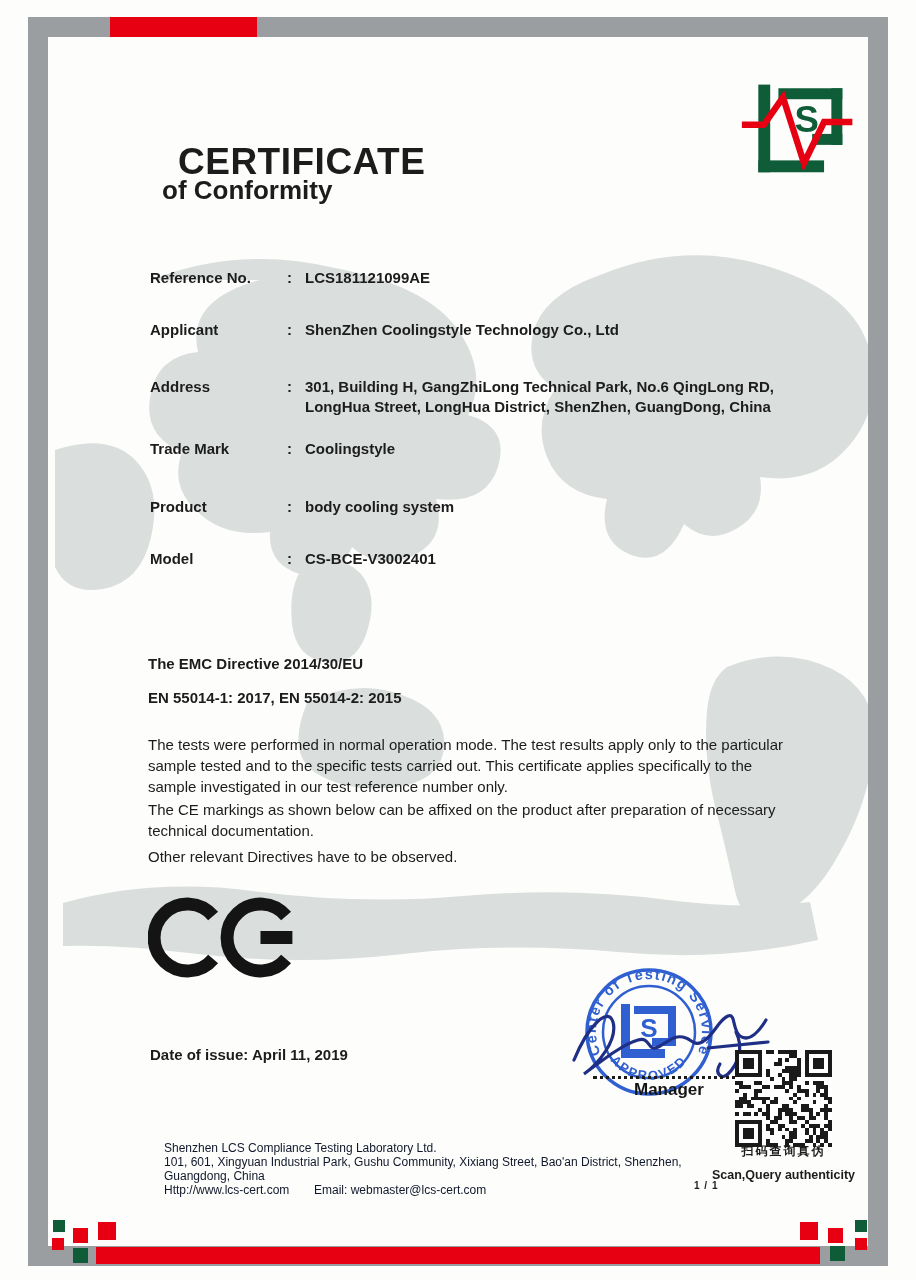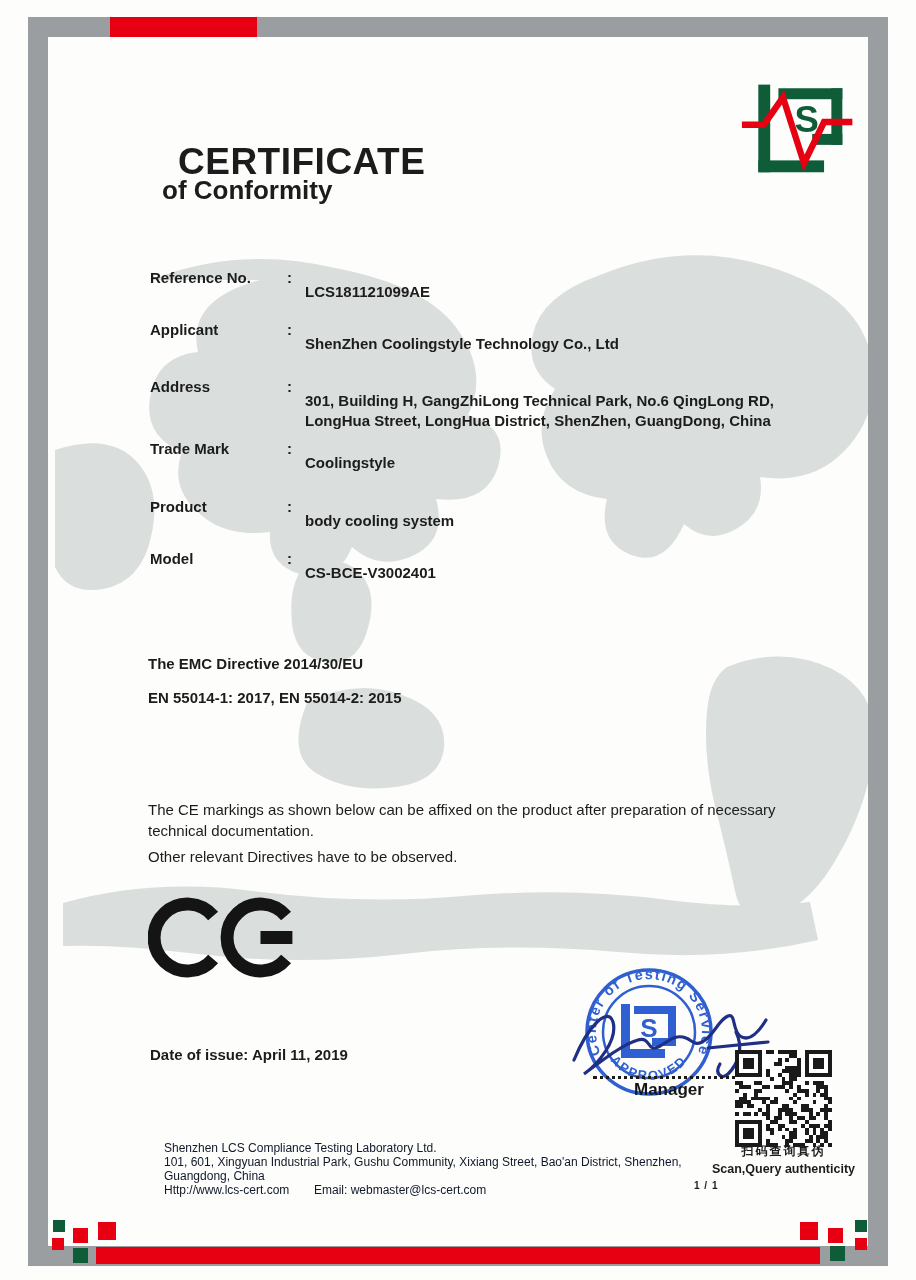--- a/index.html
+++ b/index.html
@@ -24,21 +24,21 @@
 
   
   #logo{left:718px;top:70px;width:140px;height:105px;}
   #title{left:178px;top:141px;font-size:37px;font-weight:bold;letter-spacing:.5px;}
   #subtitle{left:162px;top:175px;font-size:26px;font-weight:bold;}
 
   
   .field{left:150px;width:660px;font-size:15px;font-weight:bold;line-height:20px;}
   .field .lbl{display:inline-block;width:137px;vertical-align:top;}
   .field .col{display:inline-block;width:18px;vertical-align:top;}
-  .field .val{display:inline-block;width:480px;vertical-align:top;margin-top:14px;}
+  .field .val{display:inline-block;width:480px;vertical-align:top;}
   #f0{top:268px;} #f1{top:320px;} #f2{top:377px;} #f3{top:439px;} #f4{top:497px;} #f5{top:549px;}
 
   
   .para{left:148px;width:655px;font-size:15px;line-height:21px;}
   #p-intro{top:605px;}
   #p-directive{top:653px;font-weight:bold;}
   #p-standards{top:687px;font-weight:bold;}
   #p-tests{top:734px;}
   #p-ce{top:799px;}
   #p-other{top:846px;}
@@ -49,21 +49,21 @@
   
   #stamp{left:549px;top:932px;width:200px;height:200px;}
   #signature{left:568px;top:998px;width:205px;height:85px;}
   #dotted-line{left:593px;top:1062px;width:150px;height:14px;border-bottom:3px dotted #1a1a1a;}
   #manager{left:634px;top:1080px;font-size:17px;font-weight:bold;color:#151515;}
 
   
   #qr{left:735px;top:1050px;width:97px;height:97px;background:#fff;}
   #qr-captions{left:706px;top:1143px;width:155px;text-align:center;}
   #qr-cap-cn{font-size:12px;font-weight:bold;letter-spacing:2px;}
-  #qr-cap-en{font-size:12.5px;font-weight:bold;margin-top:2px;}
+  #qr-cap-en{font-size:12.5px;font-weight:bold;margin-top:8px;}
   #page-num{left:694px;top:1180px;font-size:10px;font-weight:bold;letter-spacing:1px;}
 
   
   #footer{left:164px;top:1141px;width:520px;font-size:12px;line-height:14px;color:#0f172a;}
   #footer .c1{display:inline-block;width:150px;}
 
   
   #sq-l-g1{left:53px;top:1220px;width:12px;height:12px;}
   #sq-l-r1{left:52px;top:1238px;width:12px;height:12px;}
   #sq-l-r2{left:73px;top:1228px;width:15px;height:15px;}
@@ -136,20 +136,21 @@
   </div>
   <div id="f4" class="abs field">
     <span class="lbl">Product</span><span class="col">:</span><span class="val">body cooling system</span>
   </div>
   <div id="f5" class="abs field">
     <span class="lbl">Model</span><span class="col">:</span><span class="val">CS-BCE-V3002401</span>
   </div>
 
   <div id="p-directive" class="abs para">The EMC Directive 2014/30/EU</div>
   <div id="p-standards" class="abs para">EN 55014-1: 2017, EN 55014-2: 2015</div>
+  <div id="p-tests" class="abs para">The tests were performed in normal operation mode. The test results apply only to the particular sample tested and to the specific tests carried out. This certificate applies specifically to the sample investigated in our test reference number only.</div>
   <div id="p-ce" class="abs para">The CE markings as shown below can be affixed on the product after preparation of necessary technical documentation.</div>
   <div id="p-other" class="abs para">Other relevant Directives have to be observed.</div>
 
   <svg id="ce-mark" class="abs" viewBox="0 0 200 106">
     <g stroke="#141414" stroke-width="17" fill="none">
       <path d="M 85.7,24.7 A 44 44 0 1 0 85.7,81.3"></path>
       <path d="M 181.7,24.7 A 44 44 0 1 0 181.7,81.3"></path>
       <line x1="148" y1="53" x2="190" y2="53"></line>
     </g>
   </svg>

